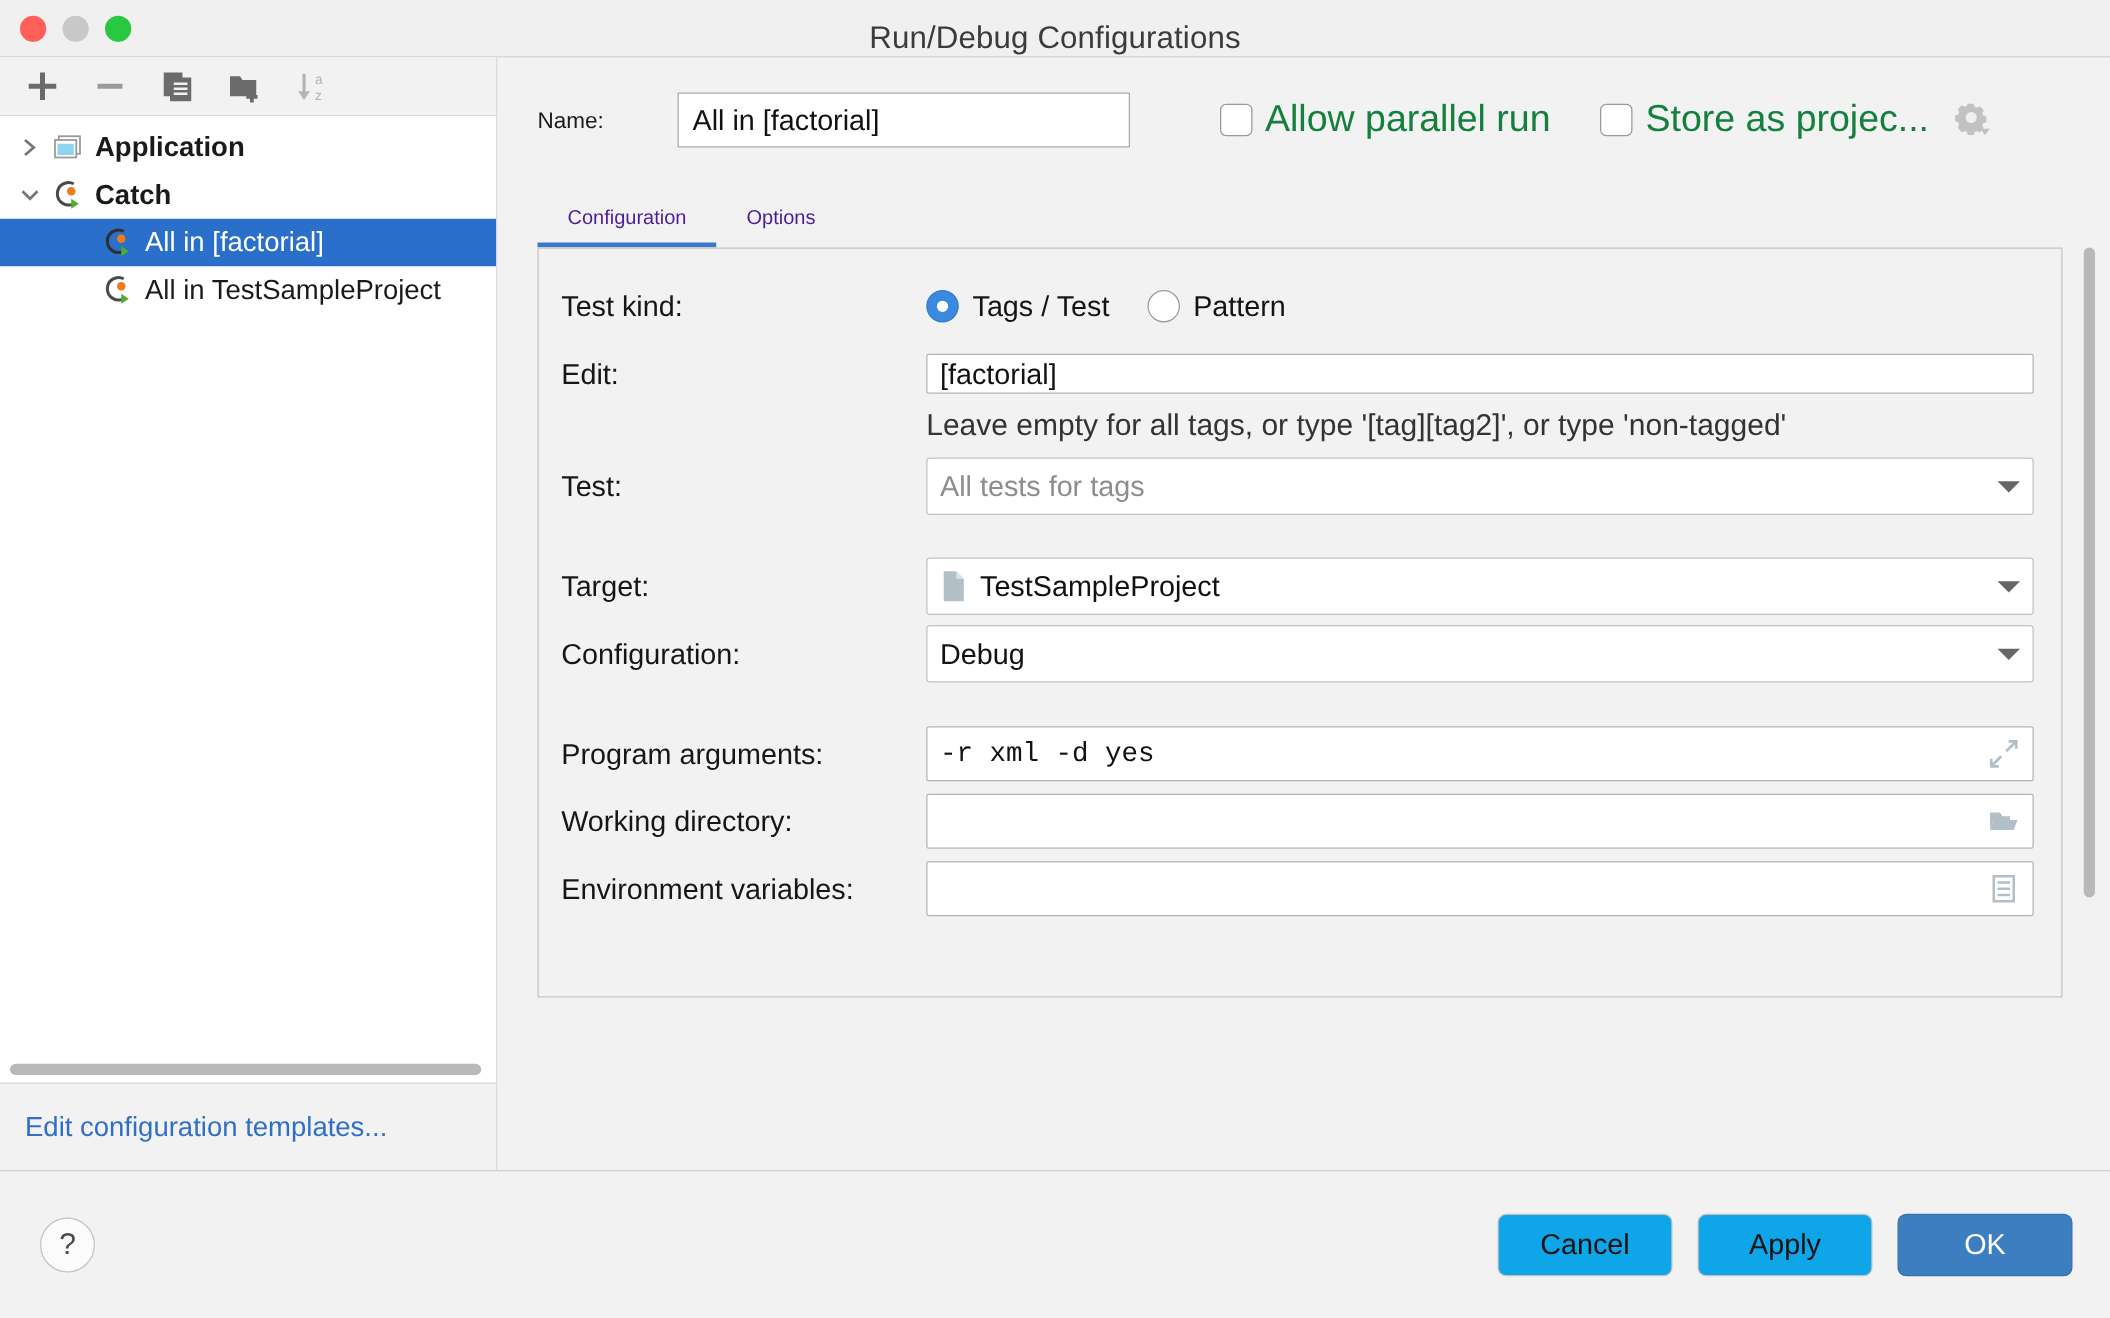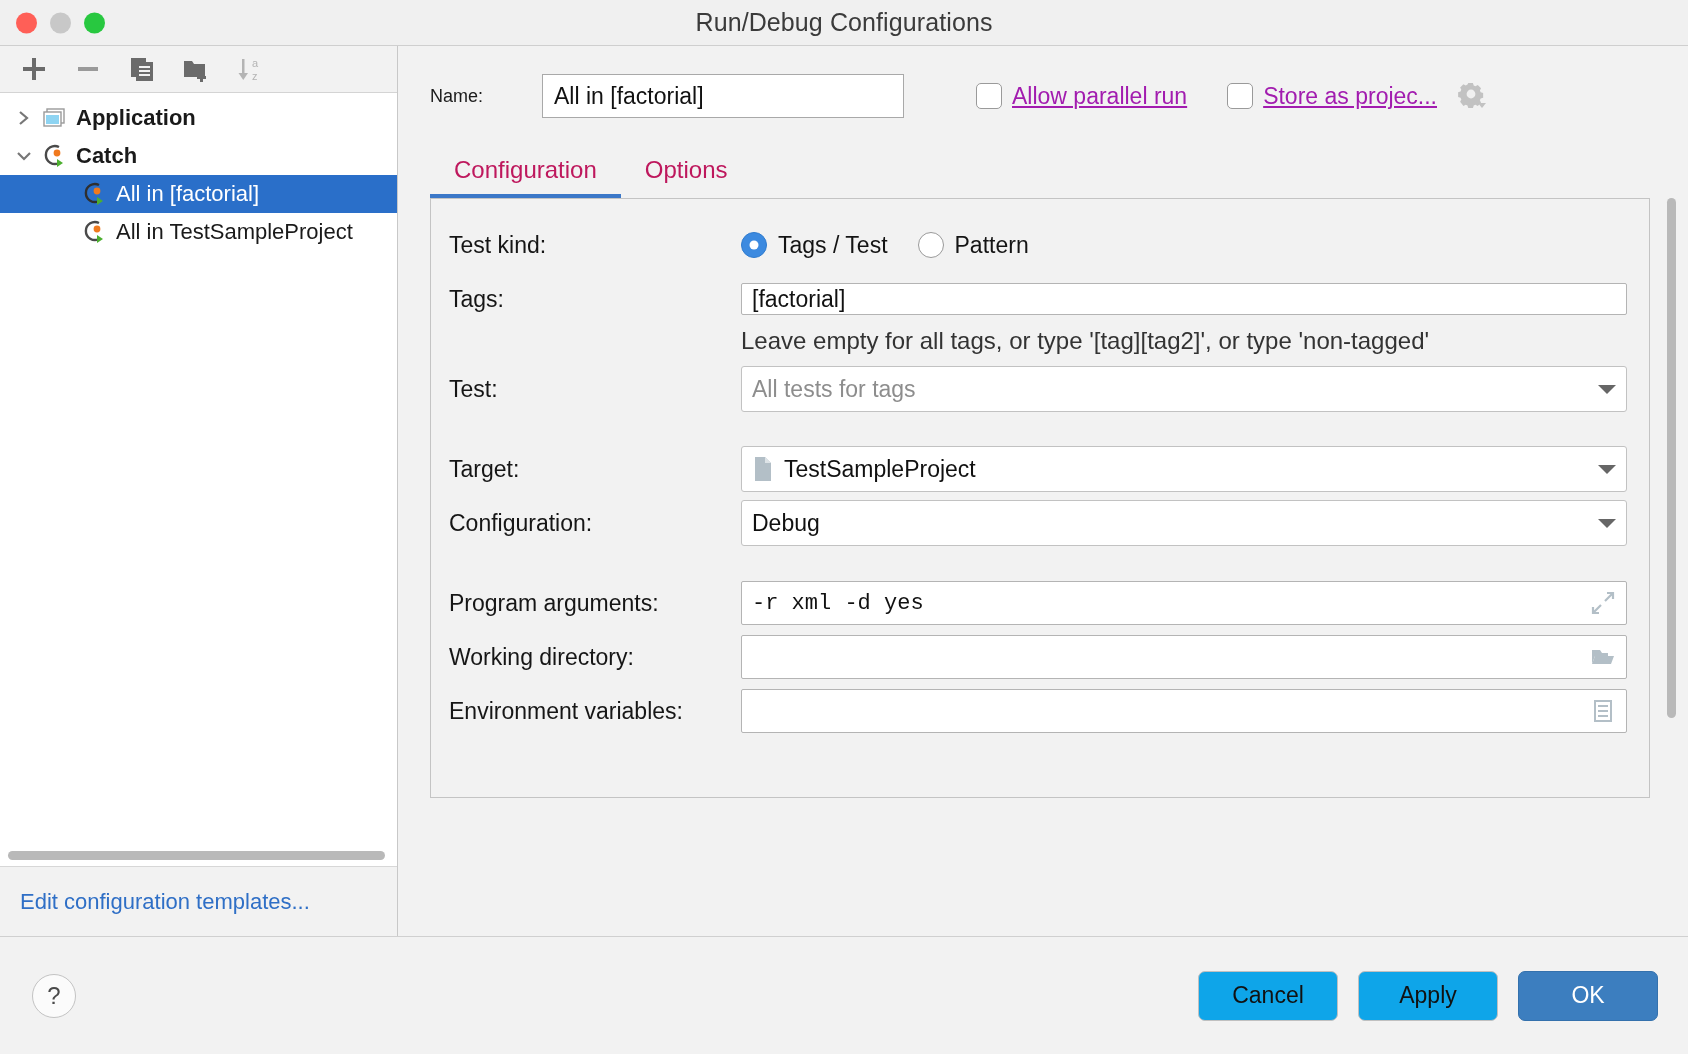--- a/index.html
+++ b/index.html
@@ -22,21 +22,21 @@
   }
 
   
   .titlebar {
     position: relative;
     height: 46px;
     min-height: 46px;
     background: #f0f0f0;
     border-bottom: 1px solid #cfcfcf;
     display: flex;
-    align-items: center;
+    align-items: flex-end;
   }
   .traffic {
     position: absolute;
     left: 16px; top: 50%;
     transform: translateY(-50%);
     display: flex;
     gap: 13px;
   }
   .light {
     width: 21px; height: 21px;
@@ -191,42 +191,41 @@
   }
   .chk-group.second { margin-left: 40px; }
   .chkbox {
     width: 26px; height: 26px;
     border: 1.5px solid #9a9a9a;
     border-radius: 5px;
     background: #fff;
     flex: 0 0 26px;
   }
   .chk-label {
-    font-size: 23px;
-    color: #a21caf;
+    font-size: 30px;
+    color: #15803d;
     white-space: nowrap;
-    text-decoration: underline;
   }
   .gear-wrap {
     margin-left: 18px;
     display: flex;
     align-items: center;
   }
 
   
   .tabs {
     display: flex;
     align-items: flex-end;
     padding-left: 32px;
     margin-top: 14px;
     height: 56px;
   }
   .tab {
-    font-size: 24px;
-    color: #be185d;
+    font-size: 16px;
+    color: #4c1d95;
     padding: 0 24px 14px 24px;
     position: relative;
   }
   .tab.active::after {
     content: "";
     position: absolute;
     left: 0; right: 0; bottom: 0;
     height: 4px;
     background: #3c78c8;
   }
@@ -584,21 +583,21 @@
               </div>
               <div class="radio-item">
                 <span class="radio"></span>
                 <span class="radio-label">Pattern</span>
               </div>
             </div>
           </div>
         </div>
 
         <div class="frow">
-          <span class="flabel">Tags:</span>
+          <span class="flabel">Edit:</span>
           <div class="fctl">
             <input class="txt" value="[factorial]" style="">
           </div>
         </div>
         <div class="hint">Leave empty for all tags, or type '[tag][tag2]', or type 'non-tagged'</div>
 
         <div class="frow">
           <span class="flabel">Test:</span>
           <div class="fctl">
             <div class="combo placeholder-combo">

